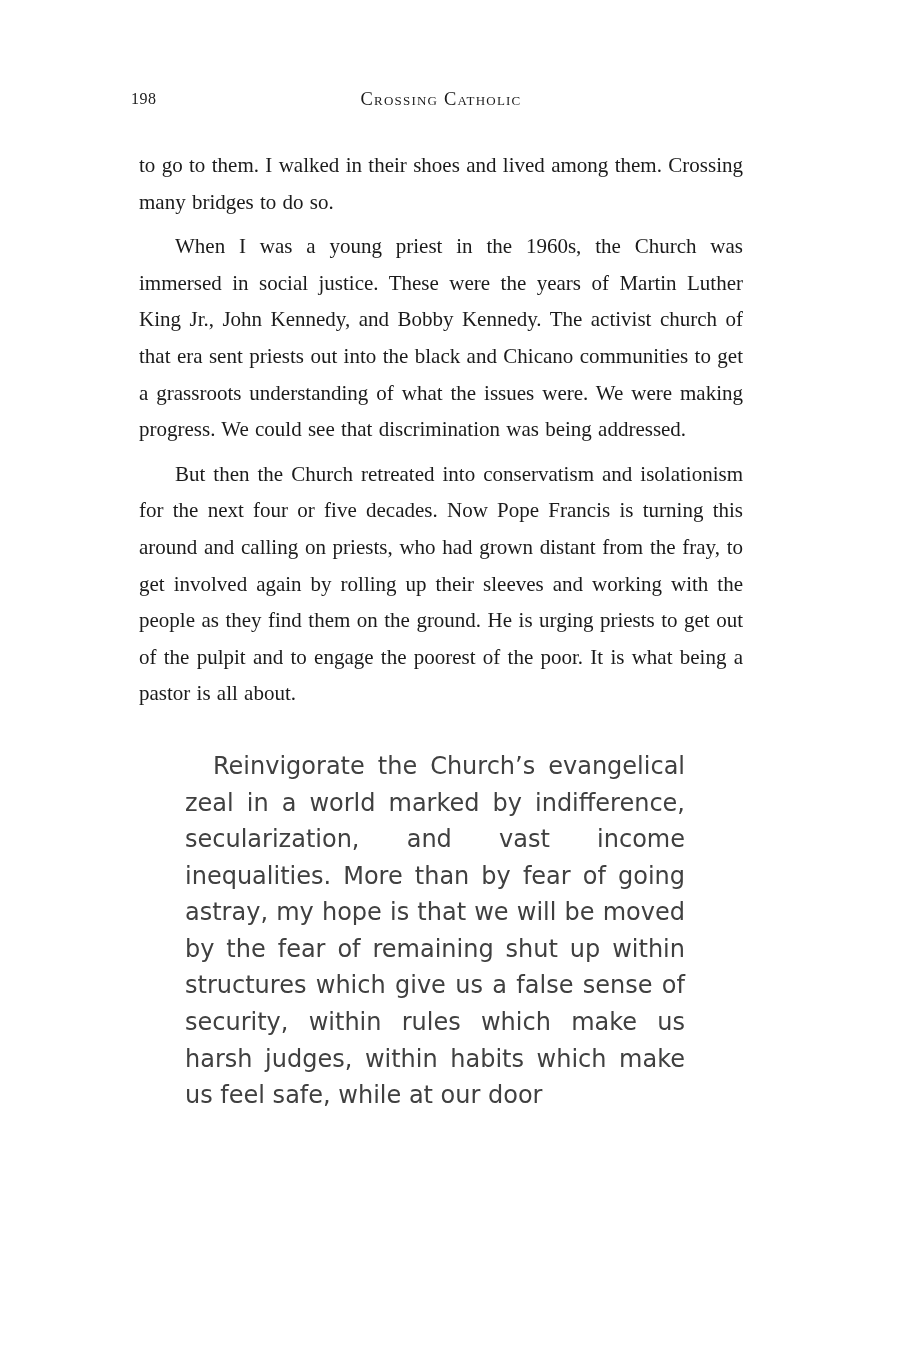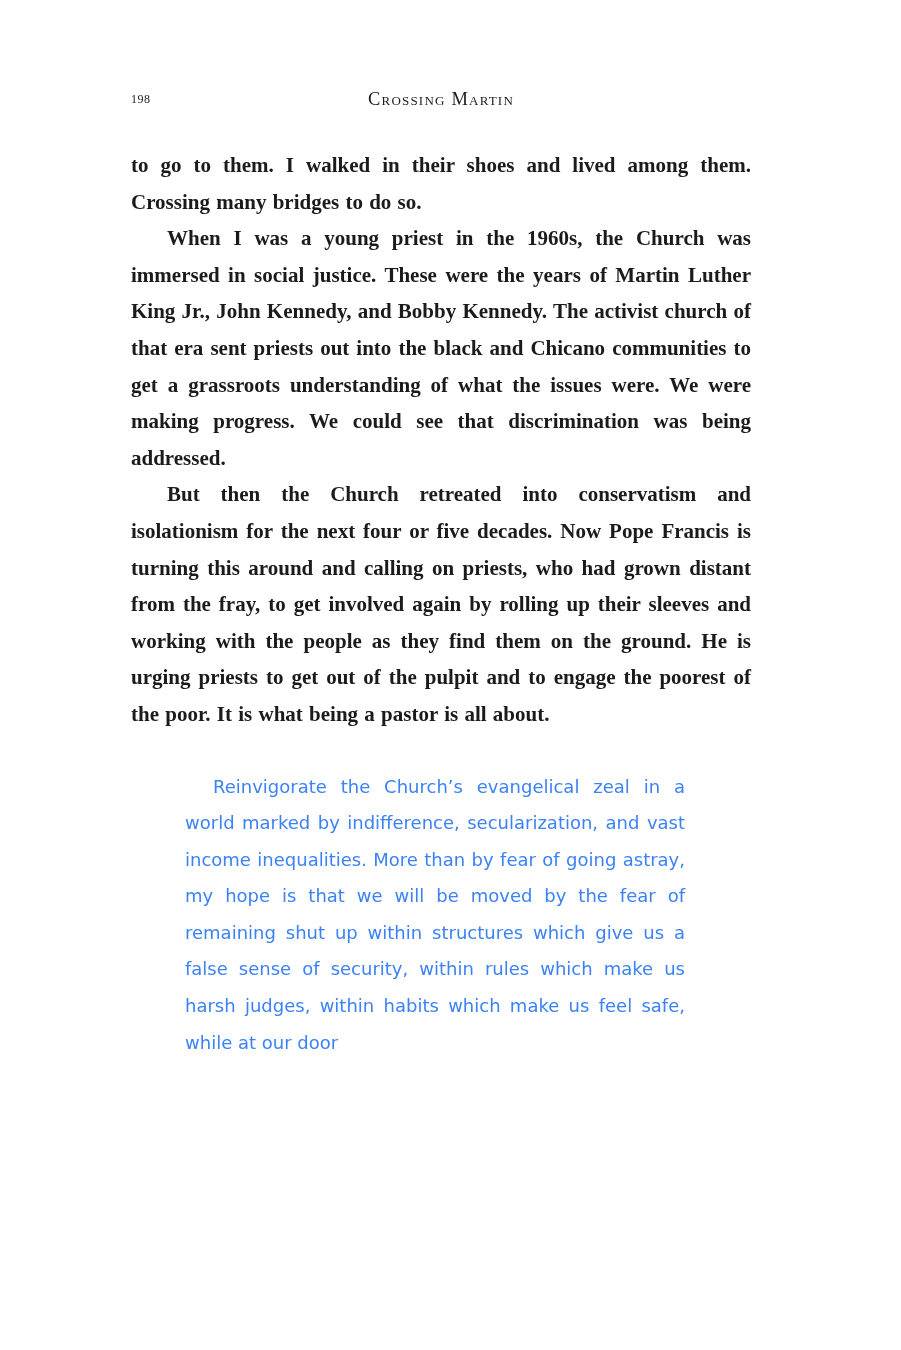--- a/index.html
+++ b/index.html
@@ -18,63 +18,62 @@
     padding: 88px 150px 0 131px;
   }
   .page-header {
     position: relative;
     height: 22px;
   }
   .page-number {
     position: absolute;
     left: 0;
     top: 0;
-    font-size: 12px;
+    font-size: 16px;
     line-height: 22px;
     letter-spacing: 0.5px;
   }
   .running-title {
     text-align: center;
     font-variant: small-caps;
     font-size: 18.5px;
     line-height: 22px;
     letter-spacing: 1.2px;
   }
   .content {
     margin-top: 37px;
   }
   .para {
-    margin: 0;
+    margin: 8px;
     font-size: 21px;
     line-height: 36.6px;
     text-align: justify;
     word-spacing: 1px;
-    font-weight: bold;
   }
   .para.indent {
     text-indent: 36px;
   }
   .block-quote {
     margin: 36px 66px 0 54px;
     font-family: "DejaVu Sans", "Liberation Sans", sans-serif;
-    font-size: 18px;
+    font-size: 24px;
     line-height: 36.6px;
     text-align: justify;
     text-indent: 28px;
-    color: #3b82f6;
+    color: #404040;
   }
 </style>
 </head>
 <body>
 
 <div class="page">
 
   <div class="page-header">
     <span class="page-number">198</span>
-    <div class="running-title">Crossing Martin</div>
+    <div class="running-title">Crossing Catholic</div>
   </div>
 
   <div class="content">
     <p class="para">to go to them. I walked in their shoes and lived among them. Crossing many bridges to do so.</p>
     <p class="para indent">When I was a young priest in the 1960s, the Church was immersed in social justice. These were the years of Martin Luther King Jr., John Kennedy, and Bobby Kennedy. The activist church of that era sent priests out into the black and Chicano communities to get a grassroots understanding of what the issues were. We were making progress. We could see that discrimination was being addressed.</p>
     <p class="para indent">But then the Church retreated into conservatism and isolationism for the next four or five decades. Now Pope Francis is turning this around and calling on priests, who had grown distant from the fray, to get involved again by rolling up their sleeves and working with the people as they find them on the ground. He is urging priests to get out of the pulpit and to engage the poorest of the poor. It is what being a pastor is all about.</p>
 
     <div class="block-quote">Reinvigorate the Church’s evangelical zeal in a world marked by indifference, secularization, and vast income inequalities. More than by fear of going astray, my hope is that we will be moved by the fear of remaining shut up within structures which give us a false sense of security, within rules which make us harsh judges, within habits which make us feel safe, while at our door</div>
   </div>
 

